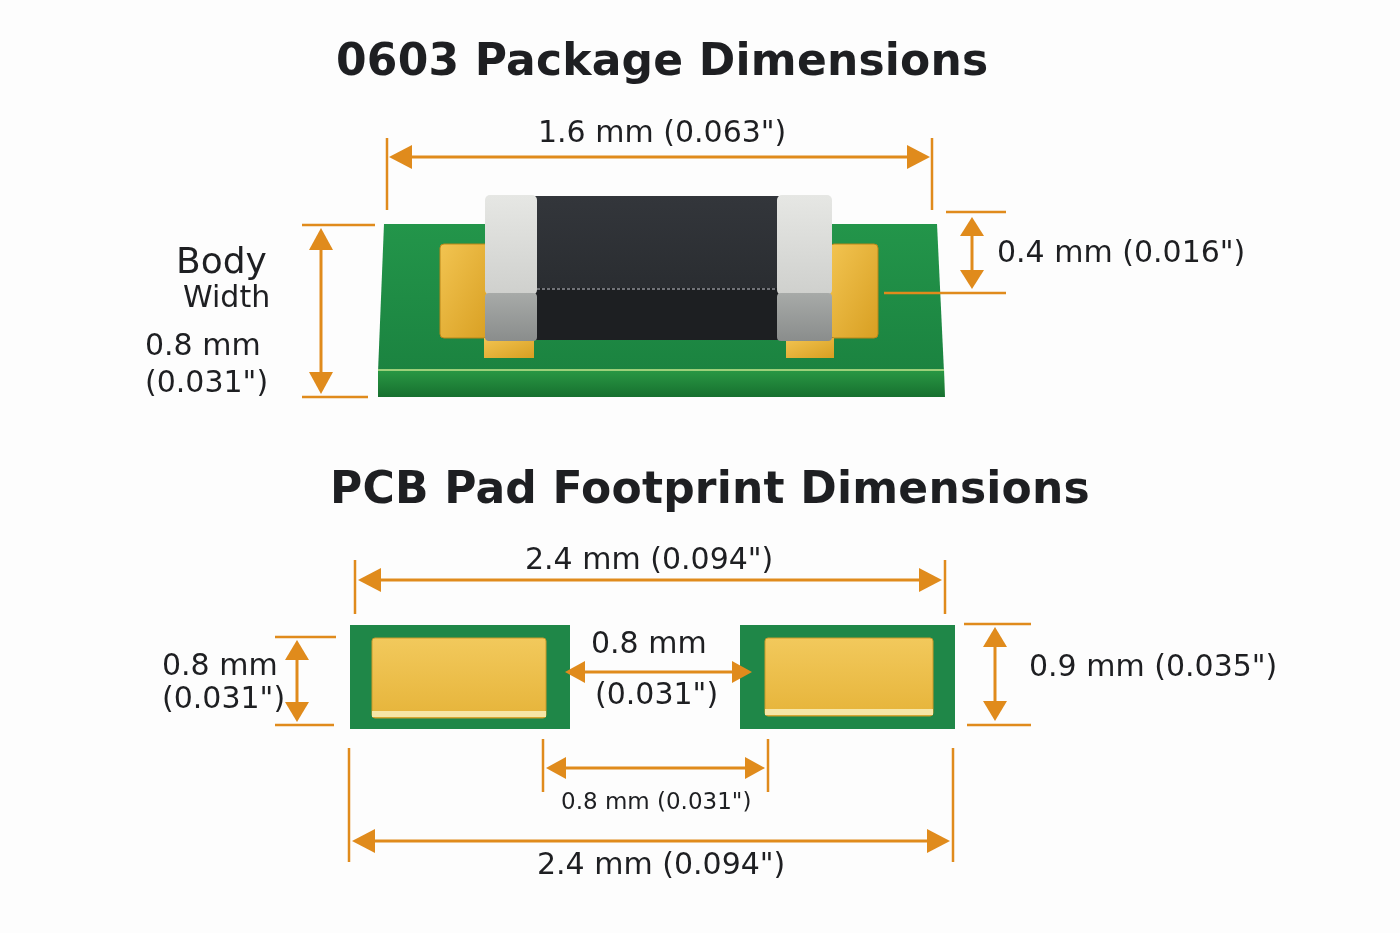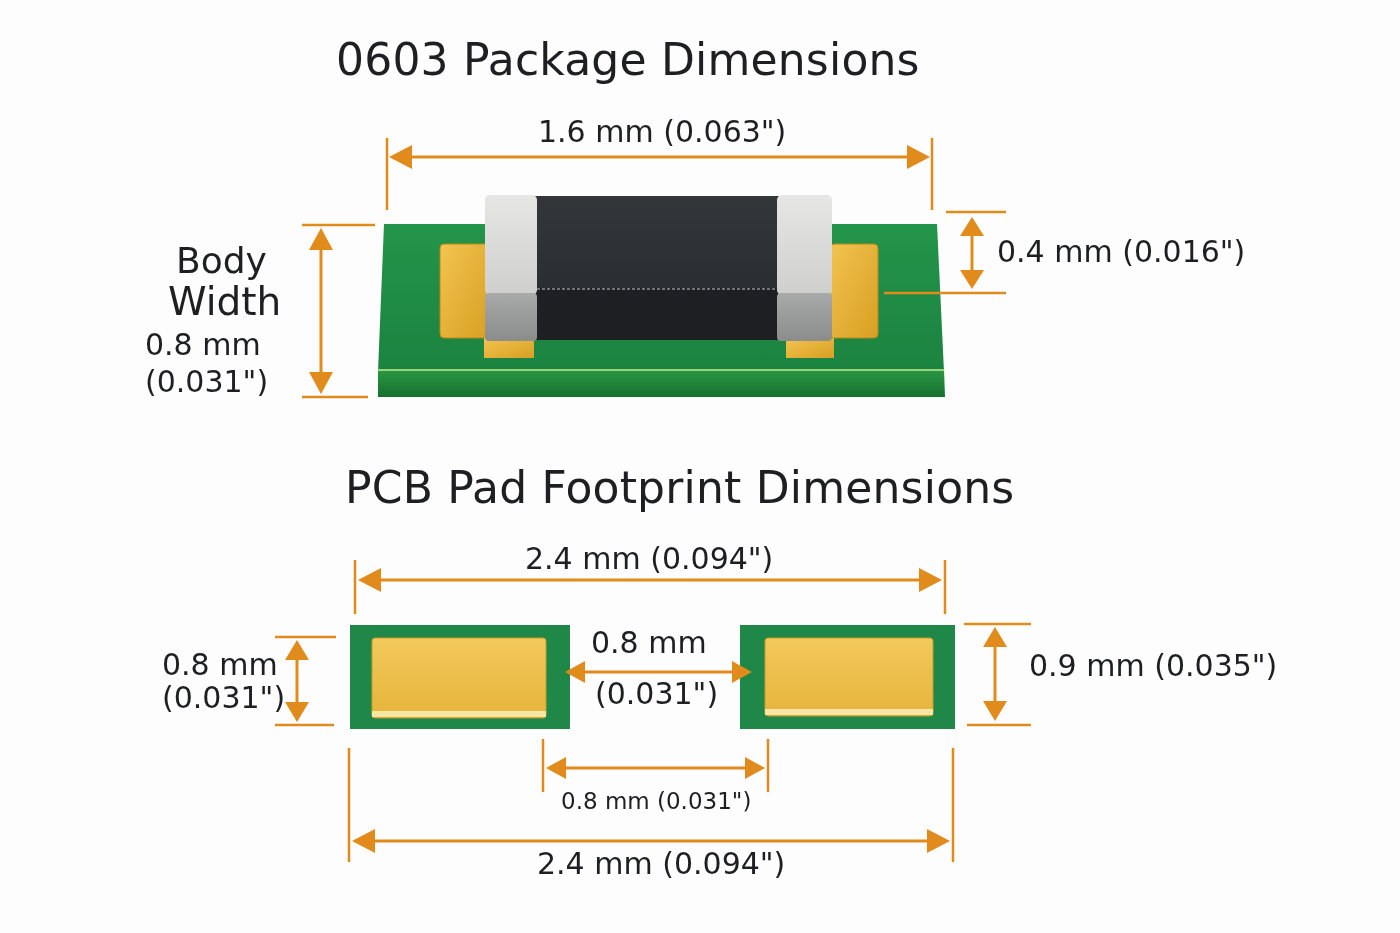--- a/index.html
+++ b/index.html
@@ -1,18 +1,18 @@
 <!DOCTYPE html>
 <html><head>
 <meta charset="utf-8">
 <style>
   html, body { margin: 0; padding: 0; background: #fdfdfd; }
   body { width: 1400px; height: 933px; position: relative; overflow: hidden;
          font-family: "DejaVu Sans", "Liberation Sans", sans-serif; color: #1e1f22; }
-  .title { position: absolute; font-weight: normal; font-size: 44px; letter-spacing: 0.2px; white-space: nowrap; }
+  .title { position: absolute; font-weight: bold; font-size: 44px; letter-spacing: 0.2px; white-space: nowrap; }
   .lbl { position: absolute; white-space: nowrap; color: #1e1f22; }
   svg { position: absolute; left: 0; top: 0; }
   .dim { stroke: #e08b1c; stroke-width: 3; fill: none; }
   .ext { stroke: #e08b1c; stroke-width: 2.5; fill: none; }
   .head { fill: #e08b1c; }
 </style>
 </head>
 <body>
 
 <svg width="1400" height="933" viewBox="0 0 1400 933">
@@ -156,27 +156,27 @@
     <polygon class="head" points="352,841 375,829 375,853"></polygon>
     <polygon class="head" points="950,841 927,829 927,853"></polygon>
   </g>
 </svg>
 
 <div class="title" style="left:336px; top:34px;">0603 Package Dimensions</div>
 
 <div class="lbl" style="left:538px; top:114px; font-size:30px;">1.6 mm (0.063")</div>
 
 <div class="lbl" style="left:176px; top:240px; font-size:36px;">Body</div>
-<div class="lbl" style="left:168px; top:279px; font-size:39px;">Width</div>
+<div class="lbl" style="left:183px; top:279px; font-size:30px;">Width</div>
 <div class="lbl" style="left:145px; top:327px; font-size:30px;">0.8 mm</div>
 <div class="lbl" style="left:145px; top:364px; font-size:30px;">(0.031")</div>
 
 <div class="lbl" style="left:997px; top:234px; font-size:30px;">0.4 mm (0.016")</div>
 
-<div class="title" style="left:330px; top:462px;margin-left:15px;">PCB Pad Footprint Dimensions</div>
+<div class="title" style="left:330px; top:462px;">PCB Pad Footprint Dimensions</div>
 
 <div class="lbl" style="left:525px; top:541px; font-size:30px;">2.4 mm (0.094")</div>
 
 <div class="lbl" style="left:162px; top:647px; font-size:30px;">0.8 mm</div>
 <div class="lbl" style="left:162px; top:680px; font-size:30px;">(0.031")</div>
 
 <div class="lbl" style="left:591px; top:625px; font-size:30px;">0.8 mm</div>
 <div class="lbl" style="left:595px; top:676px; font-size:30px;">(0.031")</div>
 
 <div class="lbl" style="left:1029px; top:648px; font-size:30px;">0.9 mm (0.035")</div>

